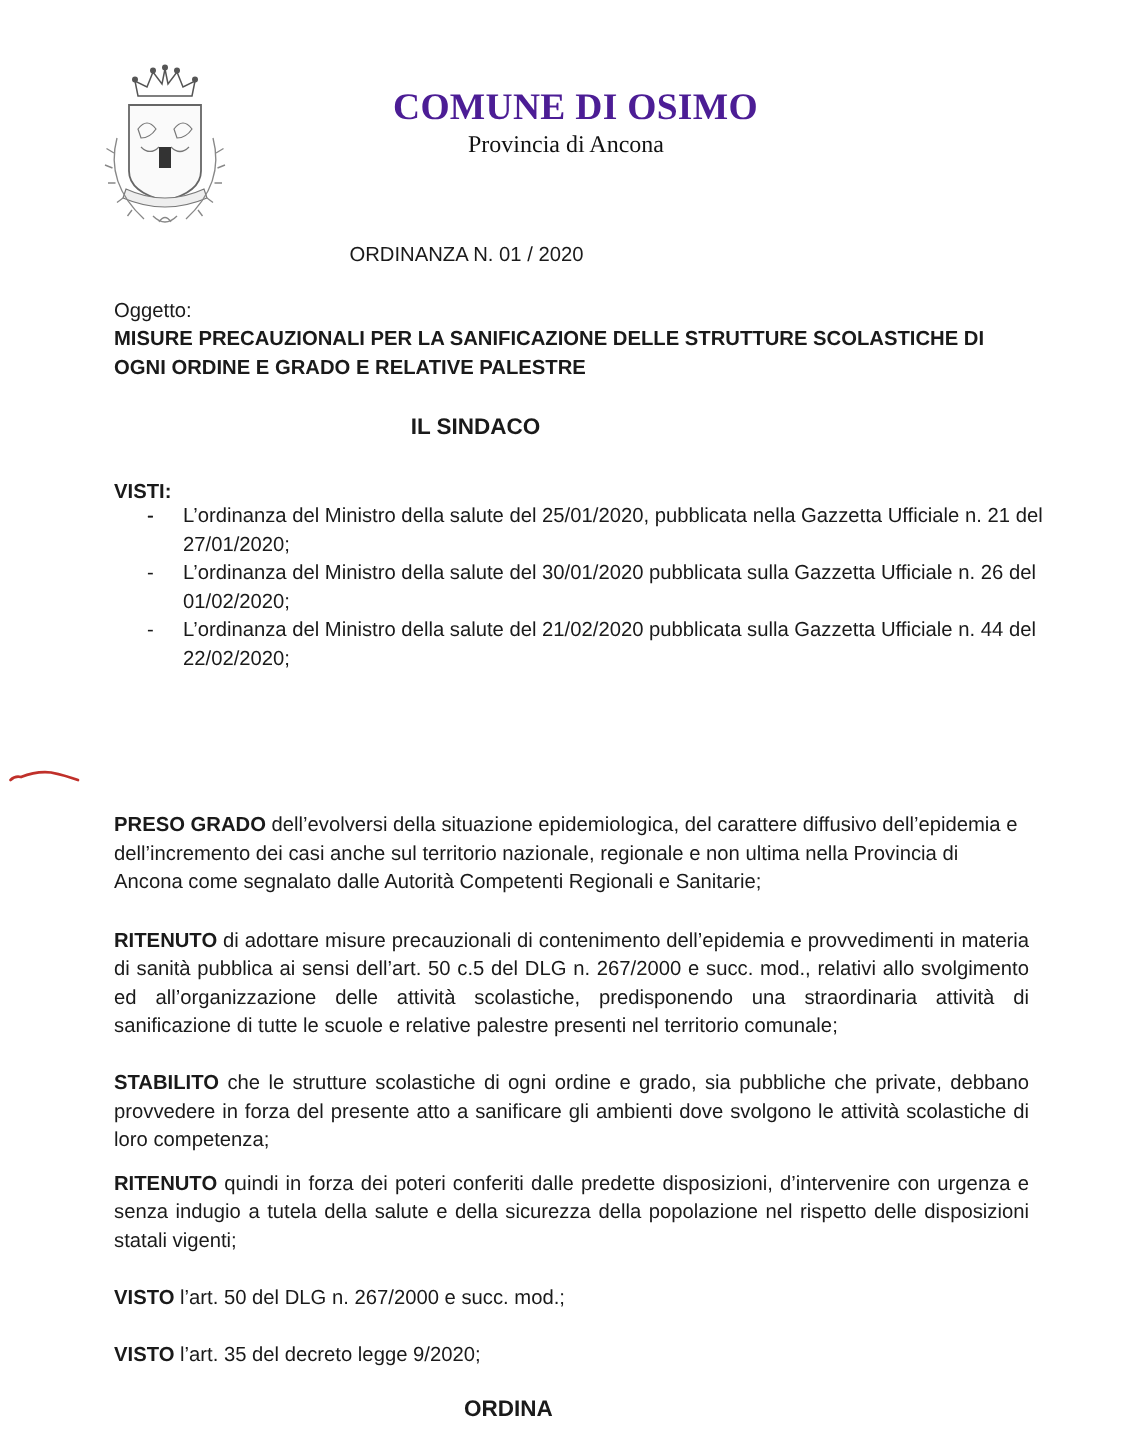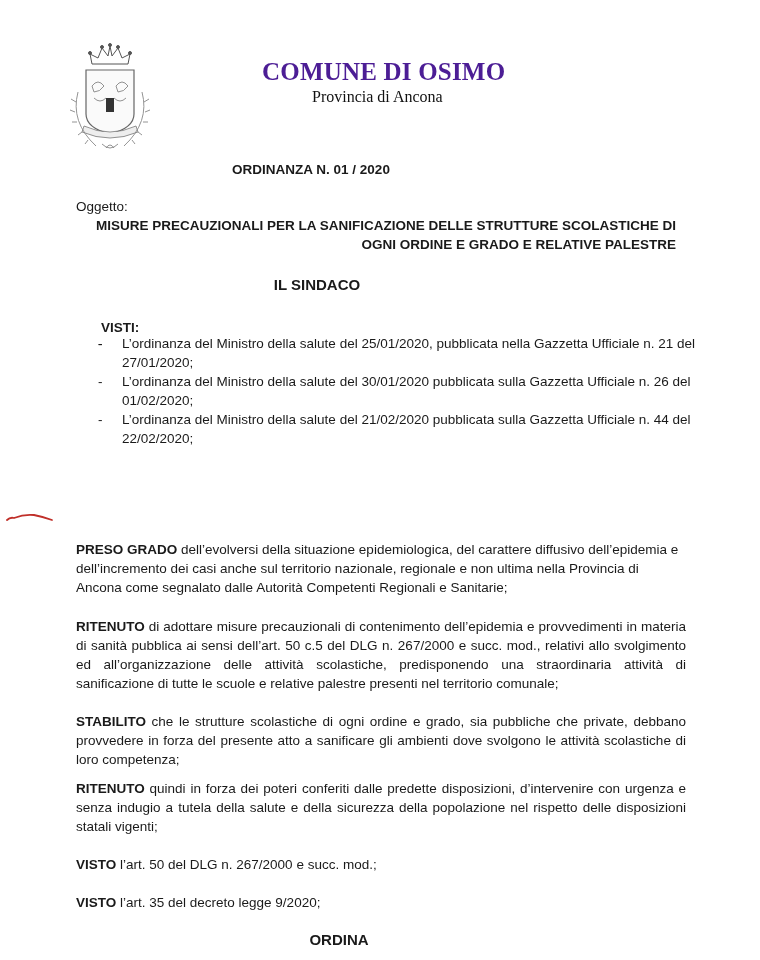--- a/index.html
+++ b/index.html
@@ -15,30 +15,30 @@
     font-family: "Liberation Serif", "DejaVu Serif", serif;
     font-weight: bold; font-size: 25px; letter-spacing: 0.2px; color: #4c1d95;
   }
   .subtitle {
     position: absolute; left: 312px; top: 88px;
     font-family: "Liberation Serif", "DejaVu Serif", serif;
     font-size: 16px; color: #111;
   }
   .ordinanza {
     position: absolute; left: 0; width: 616px; top: 162px; text-align: center;
-    font-weight: bold; font-size: 13.5px; padding-left: 6px; box-sizing: border-box;
+    font-weight: normal; font-size: 13.5px; padding-left: 6px; box-sizing: border-box;
   }
   .body-text { font-size: 13.5px; line-height: 19px; }
   .oggetto-label { position: absolute; left: 76px; top: 197px; }
-  .oggetto-text { position: absolute; left: 76px; top: 216px; width: 600px; font-weight: bold; text-align: right; }
+  .oggetto-text { position: absolute; left: 76px; top: 216px; width: 600px; font-weight: bold; }
   .sindaco {
     position: absolute; left: 0; width: 628px; top: 276px; text-align: center;
     font-weight: bold; font-size: 15px; padding-left: 6px; box-sizing: border-box;
   }
-  .visti-label { position: absolute; left: 76px; top: 318px; font-weight: bold; margin-left: 25px; }
+  .visti-label { position: absolute; left: 76px; top: 318px; font-weight: bold; }
   .visti-list { position: absolute; left: 96px; top: 334px; width: 600px; margin: 0; padding: 0; list-style: none; }
   .visti-list li { position: relative; padding-left: 26px; }
   .visti-list li .dash { position: absolute; left: 2px; top: 0; }
   .red-mark { position: absolute; left: 4px; top: 510px; width: 50px; height: 16px; }
   .para { position: absolute; left: 76px; width: 610px; text-align: justify; }
   .para b { font-weight: bold; }
   .p1 { top: 540px; text-align: left; }
   .p2 { top: 617px; }
   .p3 { top: 712px; }
   .p4 { top: 779px; }

